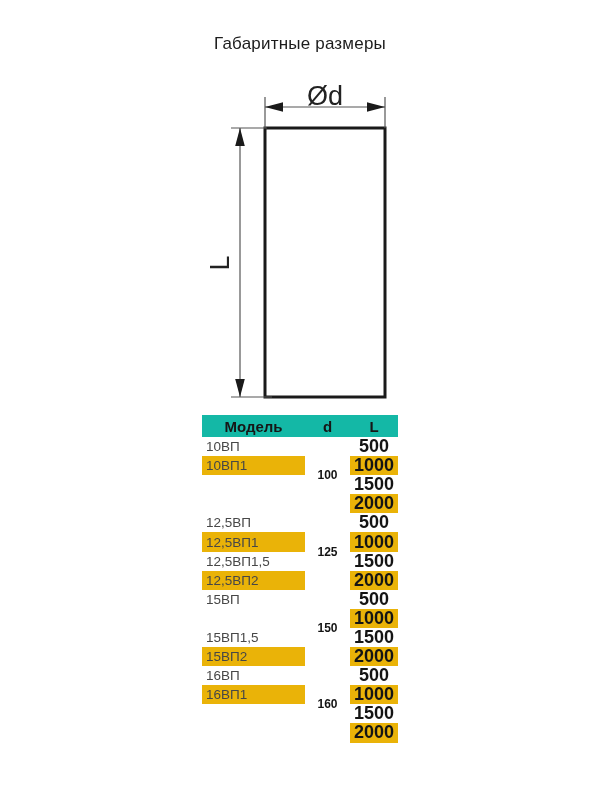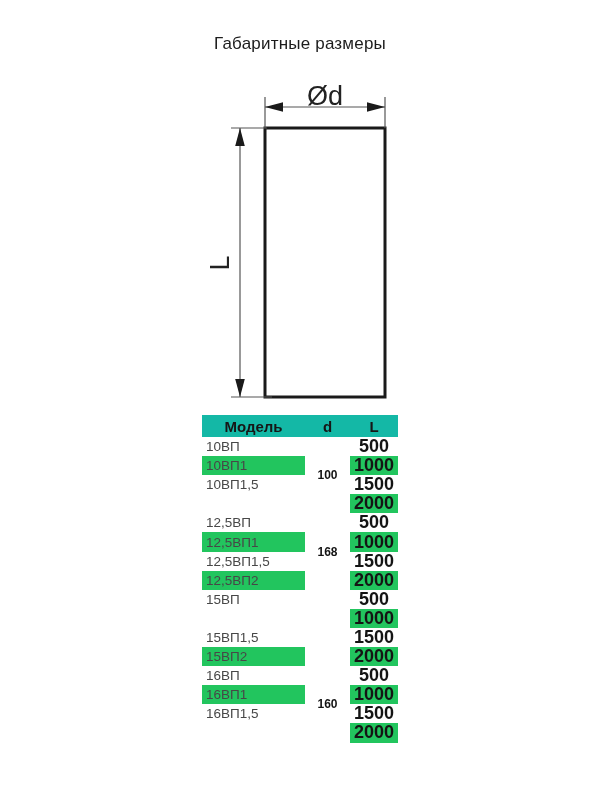--- a/index.html
+++ b/index.html
@@ -22,21 +22,21 @@
 
   .tgroup { display: grid; grid-template-columns: 103px 45px 48px;
     grid-template-rows: repeat(4, 19.1px); }
   .cell { display: flex; align-items: center; height: 100%; }
   .model { grid-column: 1; padding-left: 4px; font-size: 13.5px; color: #474747; }
   .dval  { grid-column: 2; grid-row: 1 / span 4; justify-content: center;
            font-weight: bold; font-size: 12px; color: #141414; }
   .lval  { grid-column: 3; justify-content: center; font-weight: bold;
            font-size: 18px; color: #141414; }
   .r0 { grid-row: 1; } .r1 { grid-row: 2; } .r2 { grid-row: 3; } .r3 { grid-row: 4; }
-  .shaded { background: #22c55e; }
+  .shaded { background: #eab308; }
 
   .dimtext { font-family: "Liberation Sans", sans-serif; font-size: 27px;
     font-weight: 500; fill: #222; }
 </style>
 </head>
 <body>
 
 <div class="page">
 
   <div class="title">Габаритные размеры</div>
@@ -66,54 +66,53 @@
 
     <div class="thead">
       <div class="hc">Модель</div>
       <div class="hc">d</div>
       <div class="hc">L</div>
     </div>
 
     <div class="tgroup">
       <div class="cell model r0">10ВП</div>
       <div class="cell model r1 shaded">10ВП1</div>
-      <div class="cell model r2">10ВП1,5</div>
       <div class="cell dval">100</div>
       <div class="cell lval r0">500</div>
       <div class="cell lval r1 shaded">1000</div>
       <div class="cell lval r2">1500</div>
       <div class="cell lval r3 shaded">2000</div>
     </div>
 
     <div class="tgroup">
       <div class="cell model r0">12,5ВП</div>
       <div class="cell model r1 shaded">12,5ВП1</div>
       <div class="cell model r2">12,5ВП1,5</div>
       <div class="cell model r3 shaded">12,5ВП2</div>
-      <div class="cell dval">168</div>
+      <div class="cell dval">125</div>
       <div class="cell lval r0">500</div>
       <div class="cell lval r1 shaded">1000</div>
       <div class="cell lval r2">1500</div>
       <div class="cell lval r3 shaded">2000</div>
     </div>
 
     <div class="tgroup">
       <div class="cell model r0">15ВП</div>
       <div class="cell model r2">15ВП1,5</div>
       <div class="cell model r3 shaded">15ВП2</div>
+      <div class="cell dval">150</div>
       <div class="cell lval r0">500</div>
       <div class="cell lval r1 shaded">1000</div>
       <div class="cell lval r2">1500</div>
       <div class="cell lval r3 shaded">2000</div>
     </div>
 
     <div class="tgroup">
       <div class="cell model r0">16ВП</div>
       <div class="cell model r1 shaded">16ВП1</div>
-      <div class="cell model r2">16ВП1,5</div>
       <div class="cell dval">160</div>
       <div class="cell lval r0">500</div>
       <div class="cell lval r1 shaded">1000</div>
       <div class="cell lval r2">1500</div>
       <div class="cell lval r3 shaded">2000</div>
     </div>
 
   </div>
 </div>
 

